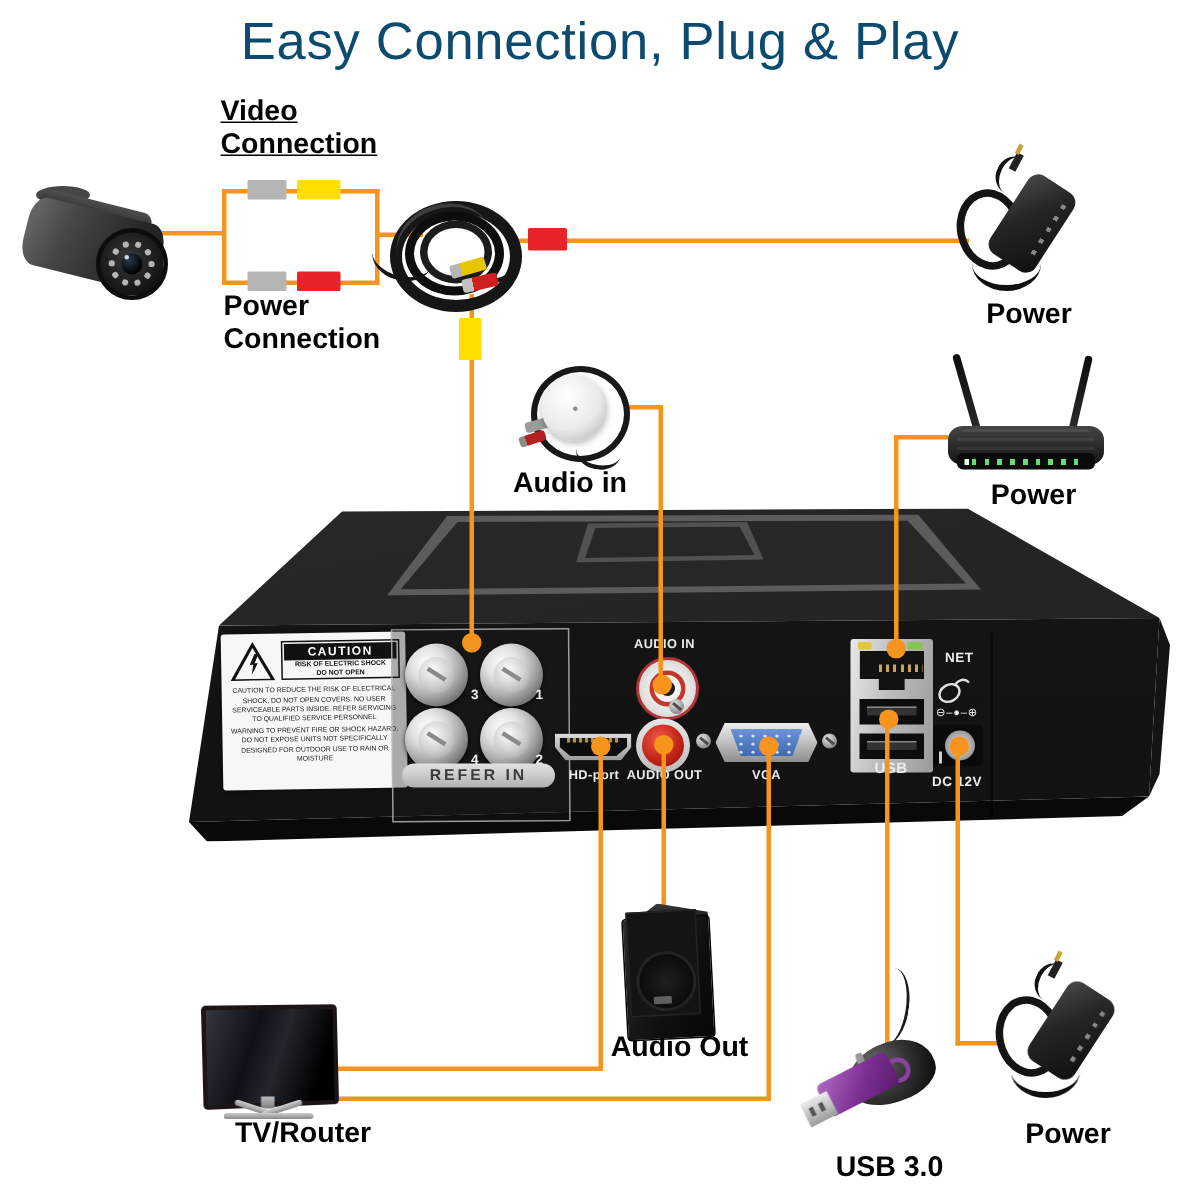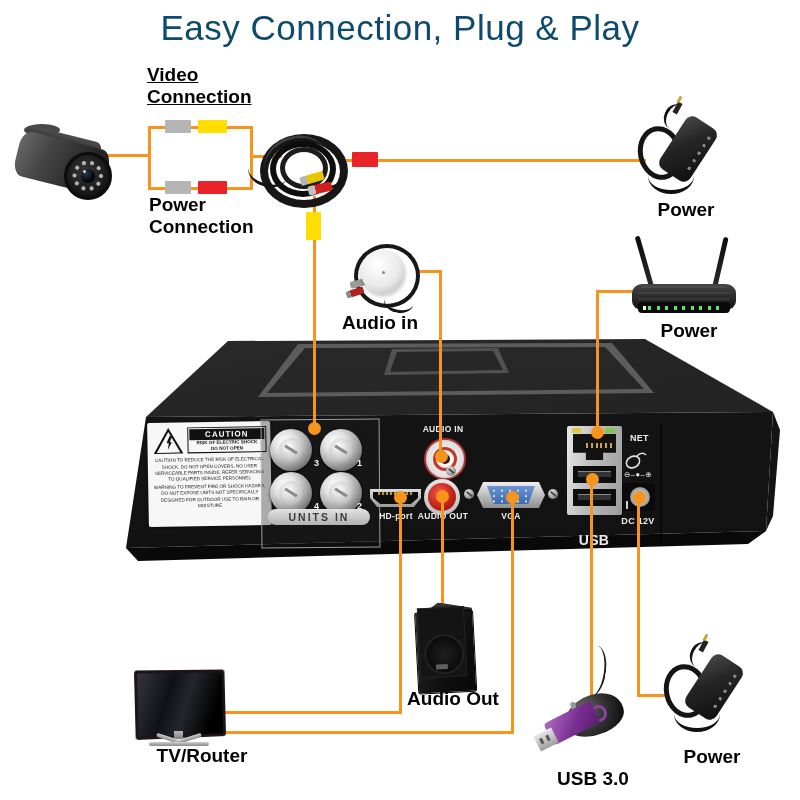--- a/index.html
+++ b/index.html
@@ -232,21 +232,21 @@
   <div class="bnc" style="left:270px;top:472px;">
       <div class="bnc-slot"></div>
     </div>
   <div class="bnc" style="left:320px;top:472px;">
       <div class="bnc-slot"></div>
     </div>
   <div class="bnc-num" style="left:314px;top:458px;">3</div>
   <div class="bnc-num" style="left:357px;top:458px;">1</div>
   <div class="bnc-num" style="left:314px;top:501px;">4</div>
   <div class="bnc-num" style="left:357px;top:501px;">2</div>
-  <div class="vin-strip">UNITS IN</div>
+  <div class="vin-strip">REFER IN</div>
 
   <div class="hdmi">
       <div class="hdmi-in"></div>
       <div class="hdmi-pins"></div>
     </div>
   <div class="port-label" style="left:368px;top:511px;width:56px;">HD-port</div>
 
   <div class="port-label" style="left:416px;top:424px;width:54px;">AUDIO IN</div>
   <div class="rca rca-in-outer">
       <div class="rca-in-ring"></div>
@@ -285,21 +285,21 @@
         <path d="M13 7 q 5 -5 9 -1" fill="none" stroke="#e0e0e0" stroke-width="1.6"></path>
       </svg>
   </div>
   <div class="polarity">⊖–●–⊕</div>
   <div class="dc-housing">
     <div class="dc-ring">
         <div class="dc-hole"></div>
       </div>
       <div class="dc-tick"></div>
   </div>
-  <div class="port-label" style="left:569px;top:532px;width:50px;font-size:14px;">USB</div>
+  <div class="port-label" style="left:569px;top:507px;width:50px;font-size:10px;">USB</div>
   <div class="port-label" style="left:613px;top:516px;width:50px;font-size:9px;">DC 12V</div>
 
   <div class="o-line" style="left:100px;top:154px;width:50px;height:3px;"></div>
   <div class="o-line" style="left:148px;top:126px;width:3px;height:64px;"></div>
   <div class="o-line" style="left:148px;top:126px;width:105px;height:3px;"></div>
   <div class="o-line" style="left:148px;top:187px;width:105px;height:3px;"></div>
   <div class="o-line" style="left:250px;top:126px;width:3px;height:64px;"></div>
   <div class="o-line" style="left:250px;top:155px;width:32px;height:3px;"></div>
   <div class="o-line" style="left:344px;top:159px;width:302px;height:3px;"></div>
   <div class="o-line" style="left:313px;top:196px;width:3px;height:234px;"></div>

